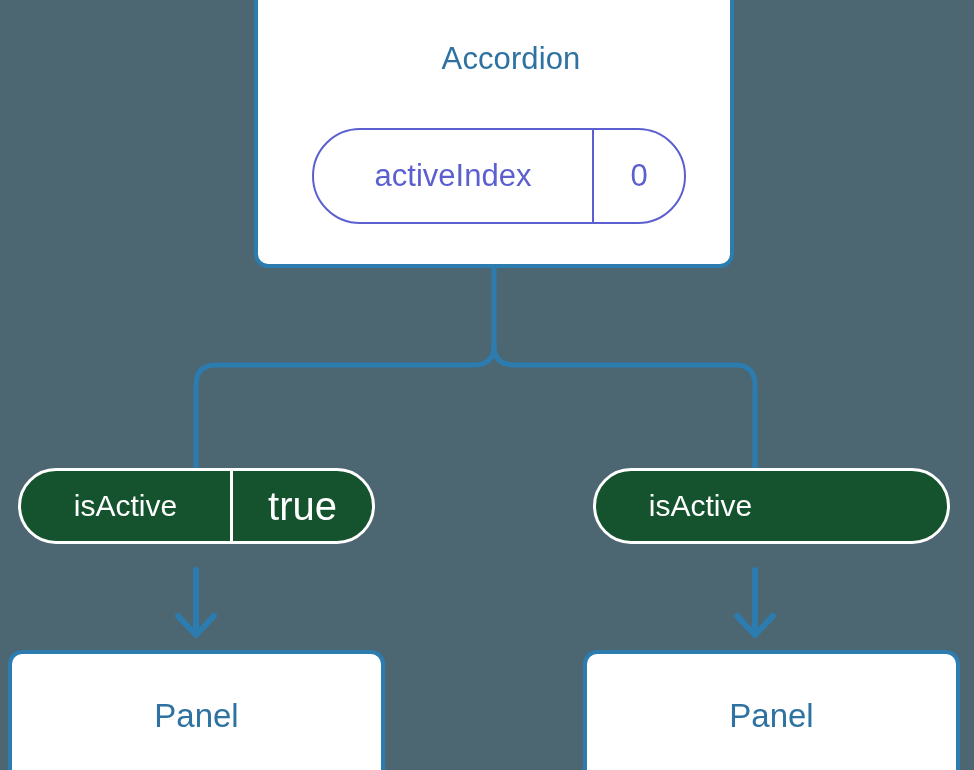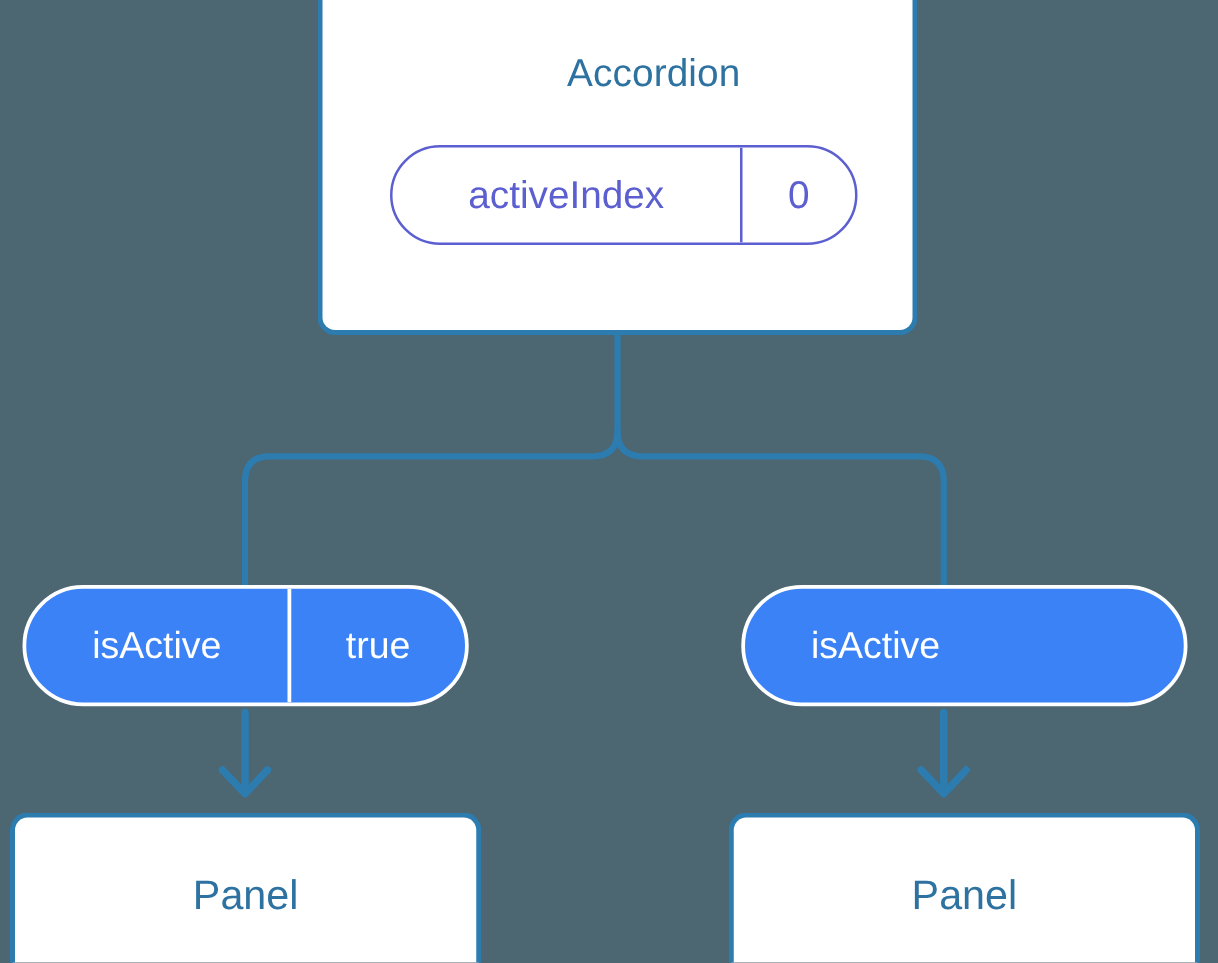--- a/index.html
+++ b/index.html
@@ -44,21 +44,21 @@
   #accordion-card {
     left: 254px;
     top: -6px;
     width: 480px;
     height: 274px;
     border-radius: 0 0 14px 14px;
     border-top: none;
   }
   #accordion-title {
     position: absolute;
-    left: 12px;
+    left: 0;
     top: 46px;
     width: 100%;
     text-align: center;
     color: #2d72a0;
     font-size: 31px;
     line-height: 38px;
     letter-spacing: 0.1px;
     white-space: nowrap;
     padding-left: 17px;
   }
@@ -69,23 +69,23 @@
     display: flex;
     align-items: stretch;
     box-sizing: border-box;
     border: 2px solid #5c5fd0;
     border-radius: 999px;
     background: transparent;
     overflow: hidden;
   }
   #activeindex-pill {
     left: 54px;   
-    top: 122px;   
+    top: 134px;   
     width: 374px;
-    height: 80px;
+    height: 96px;
   }
   .pill-outline .pill-key {
     display: flex;
     align-items: center;
     justify-content: center;
     flex: 0 0 auto;
     width: 278px;
     color: #5c5fd0;
     font-size: 31px;
     white-space: nowrap;
@@ -100,27 +100,27 @@
     font-size: 31px;
     white-space: nowrap;
   }
 
   
   .pill-filled {
     position: absolute;
     display: flex;
     align-items: stretch;
     box-sizing: border-box;
-    background: #3b82f6;
+    background: #14532d;
     border: 3px solid #ffffff;
     border-radius: 999px;
     overflow: hidden;
     z-index: 3;
     top: 468px;
-    height: 97px;
+    height: 76px;
   }
   #isactive-true-pill  { left: 18px;  width: 357px; }
   #isactive-false-pill { left: 593px; width: 357px; }
 
   .pill-filled .pill-key {
     display: flex;
     align-items: center;
     justify-content: center;
     flex: 0 0 auto;
     width: 209px;
@@ -128,21 +128,21 @@
     font-size: 30px;
     white-space: nowrap;
   }
   .pill-filled .pill-val {
     display: flex;
     align-items: center;
     justify-content: center;
     flex: 1 1 auto;
     border-left: 3px solid #ffffff;
     color: #ffffff;
-    font-size: 30px;
+    font-size: 40px;
     white-space: nowrap;
   }
 
   
   .panel-card {
     top: 650px;
     height: 126px;
     border-radius: 14px 14px 0 0;
     border-bottom: none;
   }

